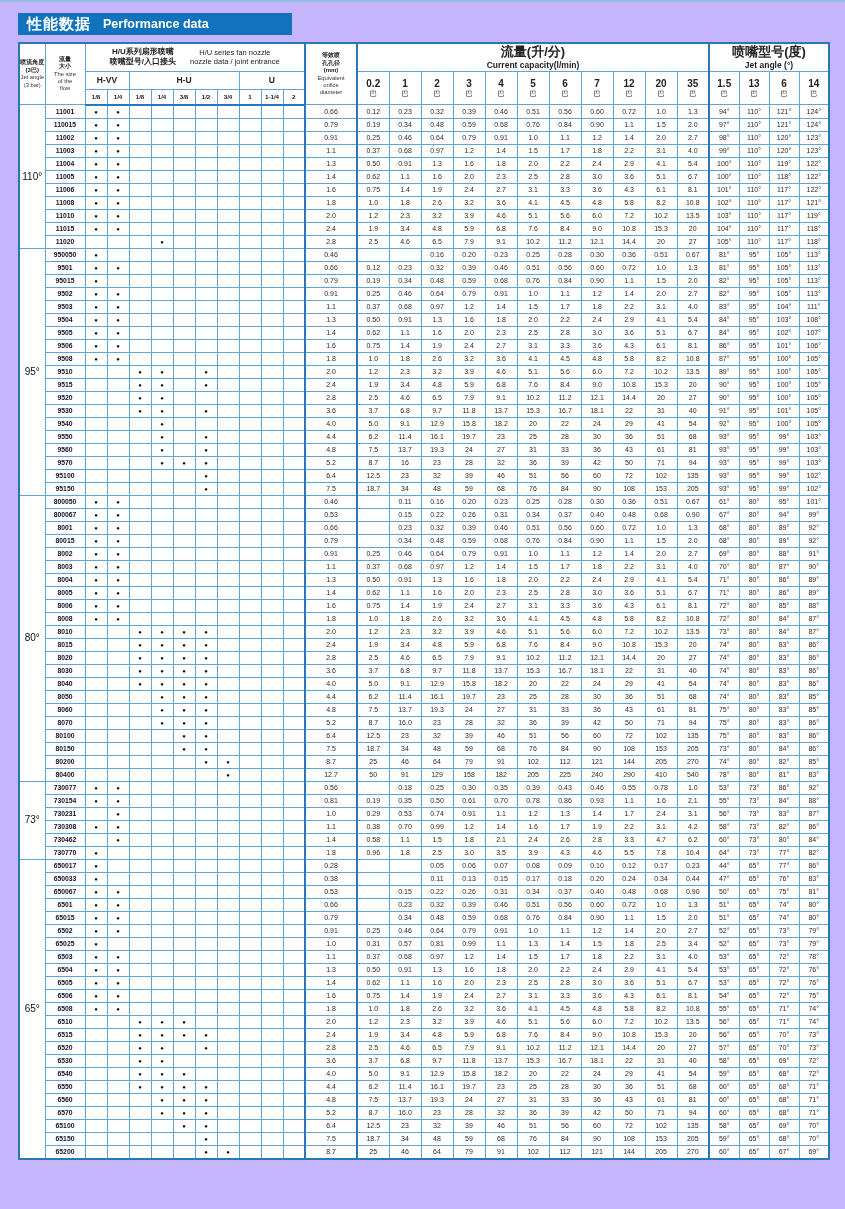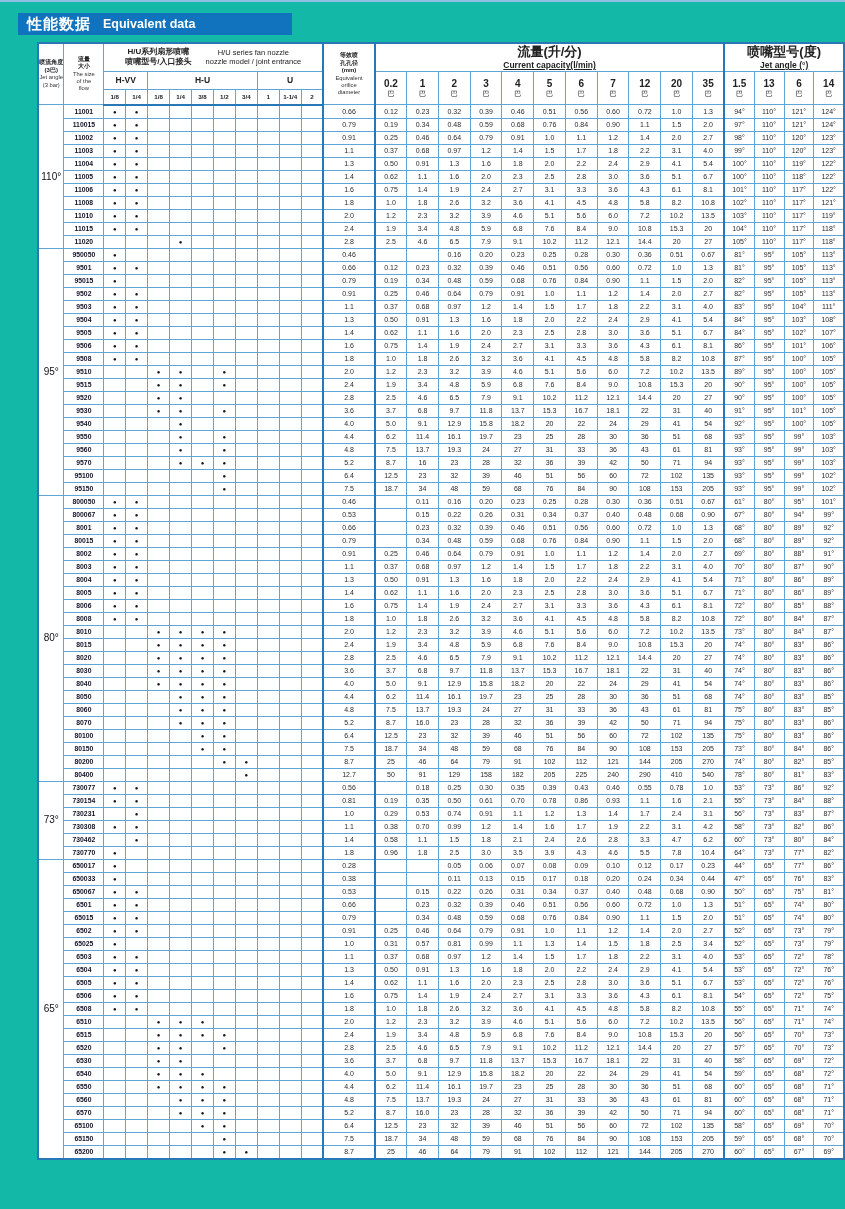--- a/index.html
+++ b/index.html
@@ -1,37 +1,37 @@
 <!DOCTYPE html>
 <html><head>
 <meta charset="utf-8">
 <style>
   html,body{margin:0;padding:0;background:#fff;}
-  #page{position:relative;width:845px;height:1209px;background:#14b8a6;overflow:hidden;
+  #page{position:relative;width:845px;height:1209px;background:#c4b5fd;overflow:hidden;
         font-family:"Liberation Sans",sans-serif;color:#222;}
   #topline{position:absolute;left:0;top:0;width:845px;height:2px;background:#8fc0e4;}
   #titlebar{position:absolute;left:18px;top:13px;width:274px;height:22px;background:#1173bd;
             display:flex;align-items:center;box-sizing:border-box;padding-left:9px;}
   #titlebar .zh{color:#fff;font-weight:bold;font-size:15px;letter-spacing:1px;}
   #titlebar .en{color:#fff;font-weight:bold;font-size:12.5px;margin-left:12px;}
   #perf-table{position:absolute;left:18px;top:42px;border-collapse:collapse;table-layout:fixed;
-              border:2px solid #2878b8;margin-left:19px;}
+              border:2px solid #2878b8;}
   #perf-table th,#perf-table td{border:1px solid #5fa6d8;padding:0;text-align:center;
               vertical-align:middle;background:#fff;overflow:hidden;white-space:nowrap;}
   
   tr.h1 th{height:24px;}
   tr.h2 th{height:17px;}
   tr.h3 th{height:14px;}
   .smallhead{font-size:6px;line-height:1.25;font-weight:bold;color:#222;}
   .smallhead .en{font-weight:normal;font-size:5.8px;color:#333;}
   .nozzlehead{display:flex;justify-content:center;align-items:center;gap:14px;}
   .nozzlehead .zhblk{font-size:8px;font-weight:bold;line-height:1.3;}
   .nozzlehead .enblk{font-size:7.5px;font-weight:normal;line-height:1.3;color:#222;text-align:center;}
   .caphead .zh{font-size:13px;font-weight:bold;line-height:1.25;}
-  .caphead .en{font-size:8.5px;font-weight:bold;line-height:1.25;text-decoration:underline;}
+  .caphead .en{font-size:8.5px;font-weight:bold;line-height:1.25;}
   .serieslabel{font-size:8.5px;font-weight:bold;}
   .fr{font-size:6.2px;font-weight:bold;}
   .pr .pnum{font-size:10px;font-weight:bold;line-height:11px;}
   .pr .punit{font-size:7px;font-weight:normal;line-height:9px;}
   .b2l{border-left:2px solid #2878b8 !important;}
   .b2b{border-bottom:2px solid #2878b8 !important;}
   
   #perf-table tbody td{height:12px;line-height:12px;}
   .gcell{font-size:10px;color:#111;background:#fff !important;}
   .model{font-size:6.8px;font-weight:bold;color:#101028;}
@@ -42,21 +42,21 @@
   tr.gstart td{border-top:1.6px solid #2878b8;}
 </style>
 </head>
 <body>
 
 <div id="page">
   <div id="topline"></div>
 
   <div id="titlebar">
     <span class="zh">性能数据</span>
-    <span class="en">Equivalent data</span>
+    <span class="en">Performance data</span>
   </div>
 
   <table id="perf-table">
     <colgroup id="cols">
         <col style="width: 26px;">
         <col style="width: 40px;">
         <col style="width: 22px;">
         <col style="width: 22px;">
         <col style="width: 22px;">
         <col style="width: 22px;">
@@ -103,21 +103,21 @@
           </div>
         </th>
         <th colspan="10">
           <div class="nozzlehead">
             <div class="zhblk">
               <div>H/U系列扇形喷嘴</div>
               <div>喷嘴型号/入口接头</div>
             </div>
             <div class="enblk">
               <div>H/U series fan nozzle</div>
-              <div>nozzle model / joint entrance</div>
+              <div>nozzle data / joint entrance</div>
             </div>
           </div>
         </th>
         <th rowspan="3" class="b2l">
           <div class="smallhead">
             <div>等效喷</div>
             <div>孔孔径</div>
             <div>(mm)</div>
             <div class="en">Equivalent</div>
             <div class="en">orifice</div>

